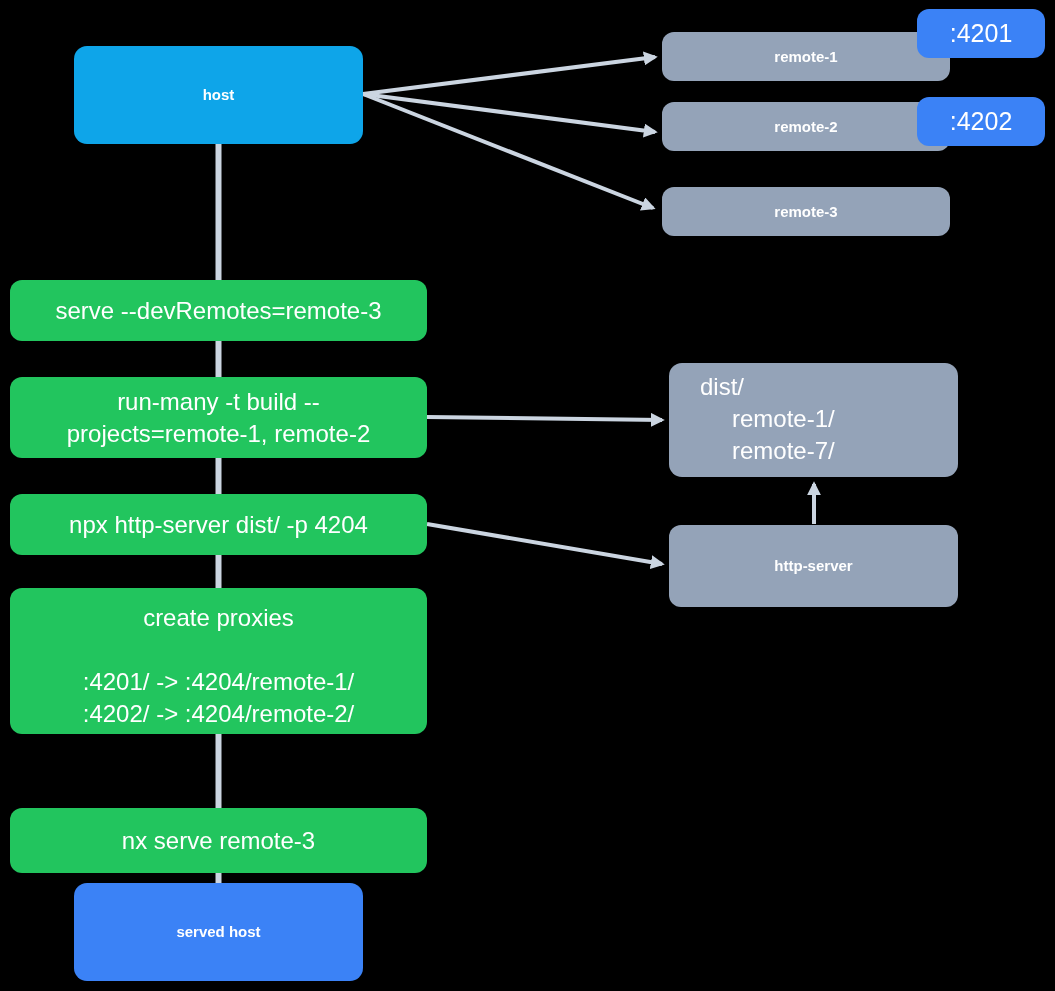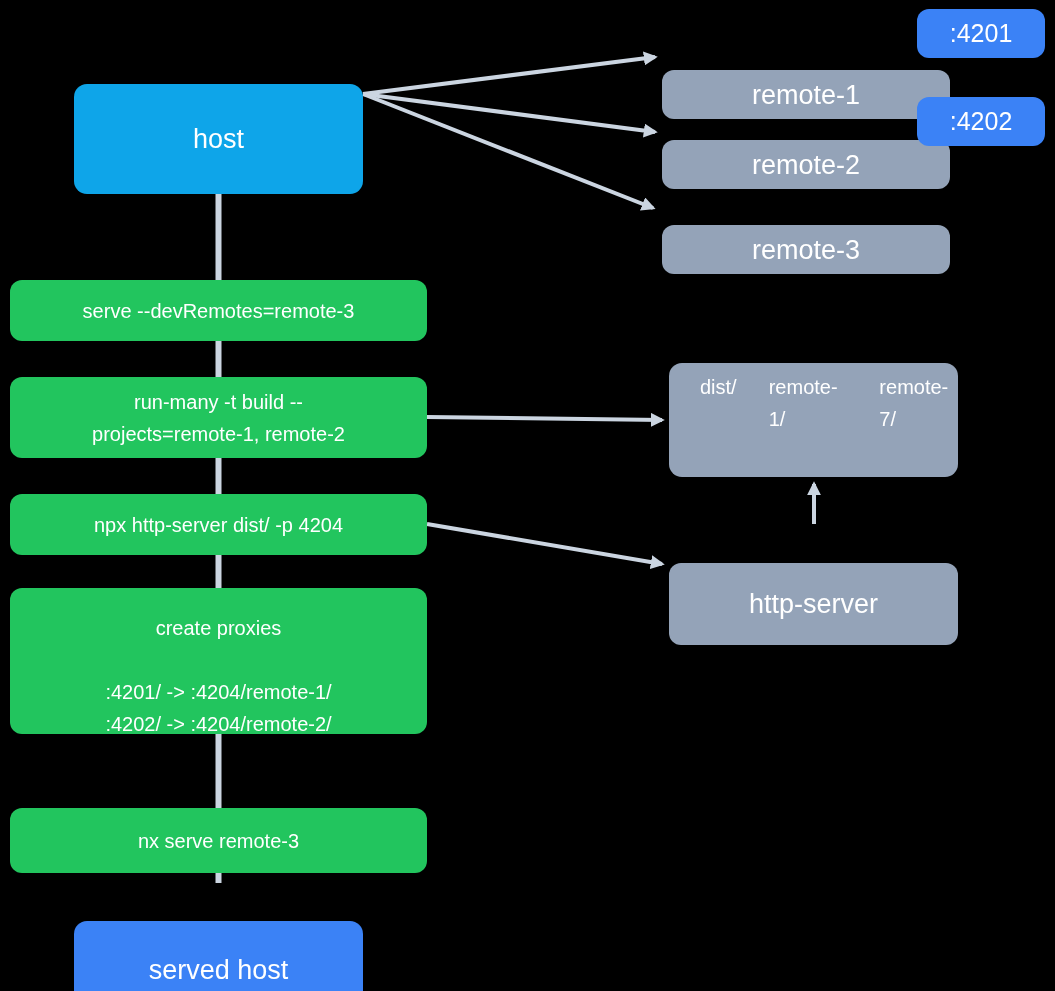--- a/index.html
+++ b/index.html
@@ -28,25 +28,25 @@
   .wire.thin { stroke-width: 4; }
   .wire.trunk { stroke-width: 6; }
   .node {
     position: absolute;
     z-index: 1;
     display: flex;
     align-items: center;
     justify-content: center;
     text-align: center;
     border-radius: 13px;
-    font-size: 20px;
+    font-size: 24px;
     line-height: 32px;
   }
-  .node.bold { font-weight: 400; font-size: 27px; margin-top: 38px; }
-  .host-node      { left: 74px;  top: 46px;  width: 289px; height: 110px;  background: var(--host); }
+  .node.bold { font-weight: 700; font-size: 15px; }
+  .host-node      { left: 74px;  top: 46px;  width: 289px; height: 98px;  background: var(--host); }
   .remote-node    { left: 662px; width: 288px; height: 49px; background: var(--remote); border-radius: 12px; }
   .remote-1 { top: 32px; }
   .remote-2 { top: 102px; }
   .remote-3 { top: 187px; }
   .badge {
     position: absolute;
     z-index: 2;
     left: 917px;
     width: 128px;
     height: 49px;
@@ -57,27 +57,27 @@
     justify-content: center;
     font-size: 25px;
   }
   .badge-1 { top: 9px; }
   .badge-2 { top: 97px; }
   .badge-3 { top: 172px; }
   .cmd { left: 10px; width: 417px; background: var(--command); border-radius: 12px; flex-direction: column; }
   .cmd-serve   { top: 280px; height: 61px; }
   .cmd-build   { top: 377px; height: 81px; }
   .cmd-http    { top: 494px; height: 61px; }
-  .cmd-proxies { top: 588px; height: 146px; justify-content: flex-start; padding-top: 24px; }
+  .cmd-proxies { top: 588px; height: 146px; justify-content: flex-start; padding-top: 14px; }
   .cmd-nx      { top: 808px; height: 65px; }
   .line { min-height: 32px; line-height: 32px; }
   .dist-node {
     left: 669px; top: 363px; width: 289px; height: 114px;
     background: var(--remote);
-    flex-direction: row;
+    flex-direction: column;
     align-items: flex-start;
     justify-content: flex-start;
     text-align: left;
     padding: 8px 0 16px 31px;
   }
   .dist-node .indent { margin-left: 32px; }
   .http-node  { left: 669px; top: 525px; width: 289px; height: 82px; background: var(--remote); border-radius: 12px; }
   .served-node { left: 74px; top: 883px; width: 289px; height: 98px; background: var(--served); }
 </style>
 </head>

